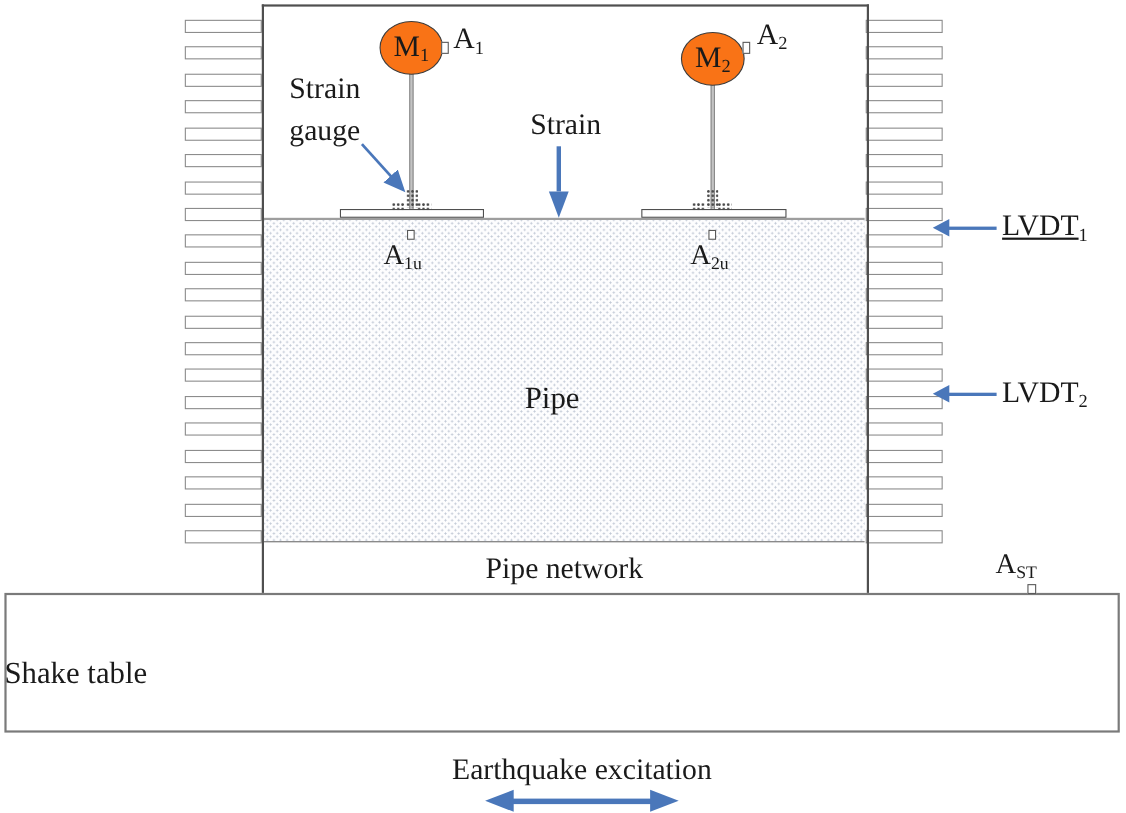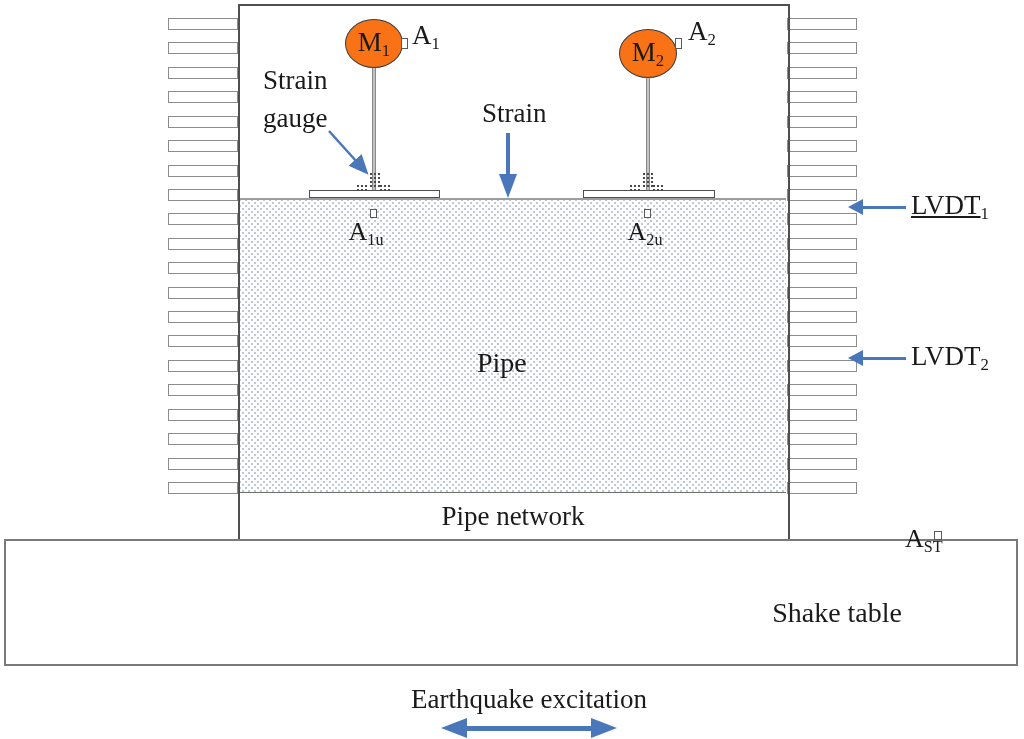--- a/index.html
+++ b/index.html
@@ -134,23 +134,23 @@
     </div>
 
   <div class="box-walls"></div>
 
   <div class="sand"></div>
   <div class="lbl" style="left:477px;top:348px;font-size:28px;">Pipe</div>
 
   <div class="lbl" style="left:238px;top:502px;width:550px;text-align:center;">Pipe network</div>
 
   <div class="shake-table"></div>
-  <div class="lbl" style="left:4px;top:598px;width:898px;text-align:right;font-size:28px;">Shake table</div>
-
-  <div class="lbl" style="left:905px;top:525px;font-size:26px;">
+  <div class="lbl" style="left:4px;top:598px;width:898px;text-align:left;font-size:28px;">Shake table</div>
+
+  <div class="lbl" style="left:905px;top:499px;font-size:26px;">
     <span>A</span><span class="sub">ST</span>
   </div>
   <div class="sq" style="left:934px;top:531px;width:8px;height:9px;"></div>
 
   <div class="rod" style="left:372px;top:66px;height:124px;"></div>
   <div class="mass-circle" style="left:345px;top:19px;">
     <span><span>M</span><span class="sub">1</span></span>
   </div>
   <div class="sq" style="left:401px;top:38px;width:7px;height:11px;"></div>
   <div class="lbl" style="left:412px;top:21px;">

